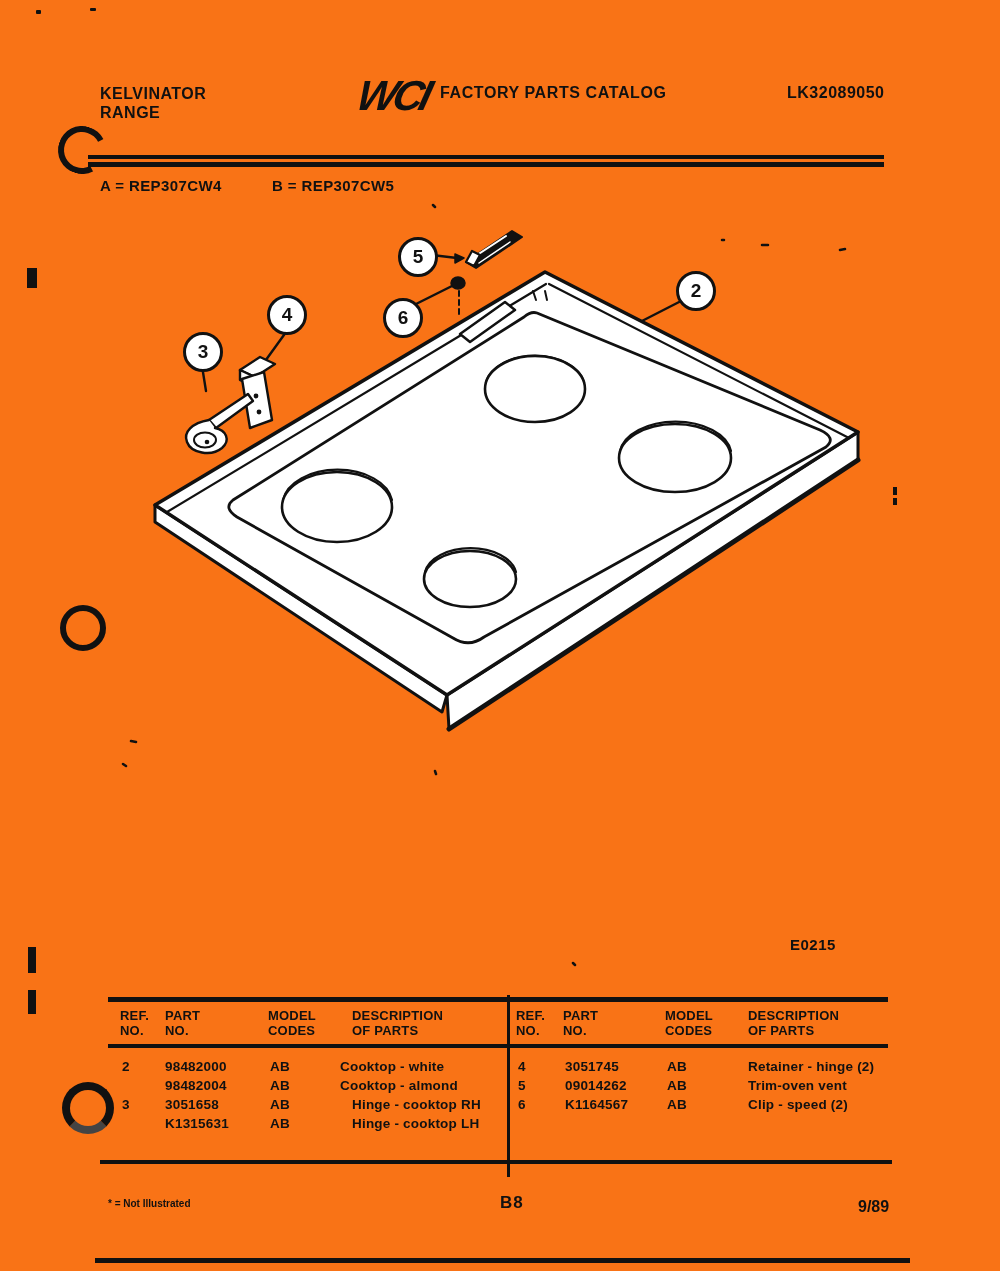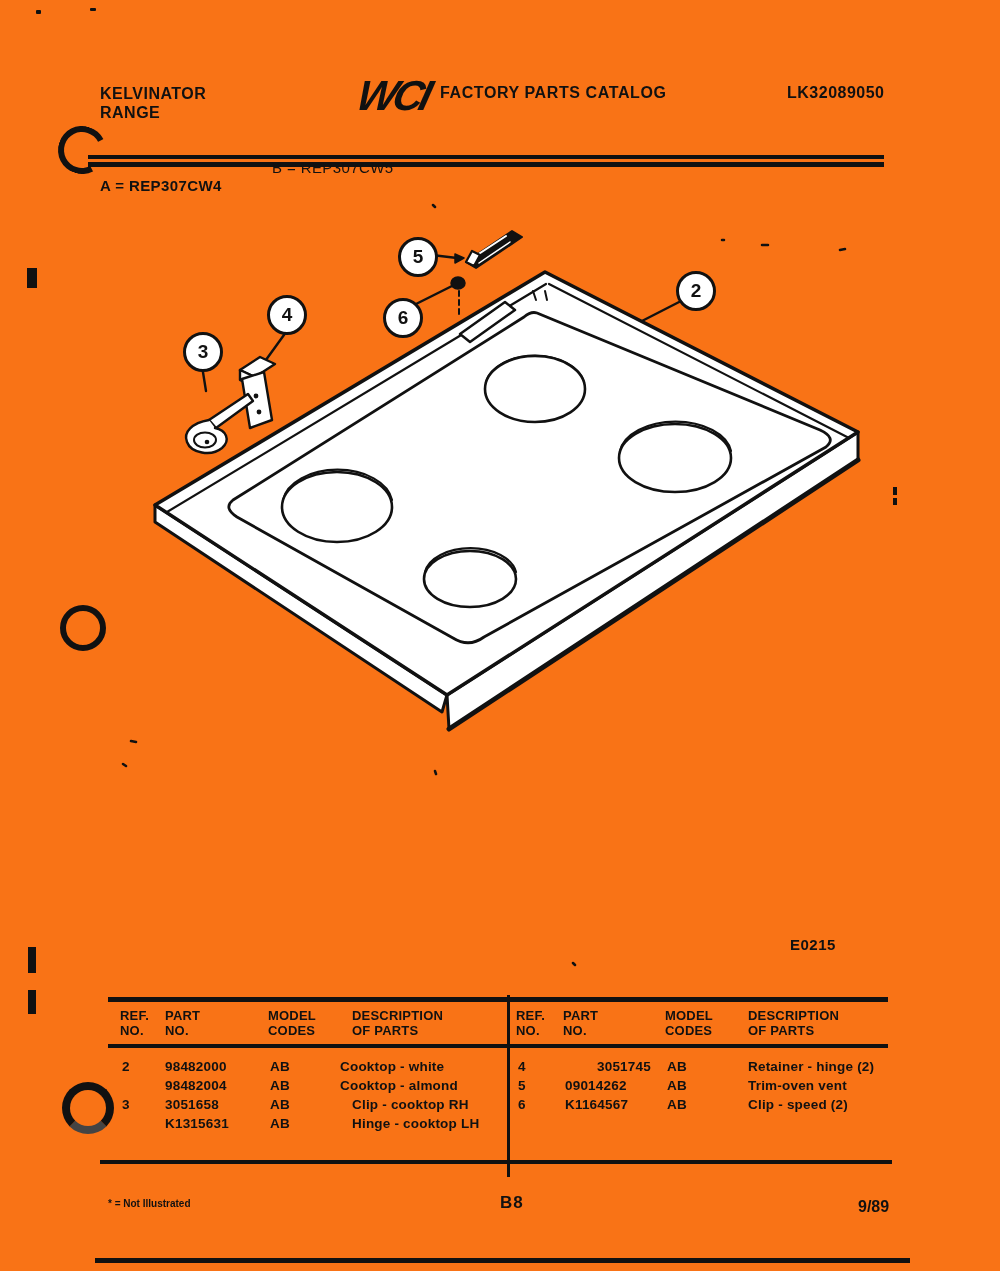--- a/index.html
+++ b/index.html
@@ -10,21 +10,21 @@
   }
   .abs{position:absolute;}
   
   .brand{left:100px;top:84px;font-size:16px;font-weight:bold;letter-spacing:.5px;line-height:19px;white-space:pre-line;}
   .wci{left:358px;top:72px;font-size:42px;font-weight:bold;font-style:italic;transform:skewX(-14deg);letter-spacing:-4px;}
   .cattitle{left:440px;top:84px;font-size:16px;font-weight:bold;letter-spacing:.6px;}
   .docnum{left:787px;top:84px;font-size:16px;font-weight:bold;letter-spacing:.5px;}
   .rule1{left:88px;top:155px;width:796px;height:4px;background:#111;}
   .rule2{left:88px;top:162px;width:796px;height:5px;background:#111;}
   .modelA{left:100px;top:177px;font-size:15px;font-weight:bold;letter-spacing:.4px;}
-  .modelB{left:272px;top:159px;font-size:15px;font-weight:normal;letter-spacing:.4px;}
+  .modelB{left:272px;top:177px;font-size:15px;font-weight:bold;letter-spacing:.4px;}
   
   svg.diagram{left:0;top:0;width:1000px;height:1271px;}
   .callout{
     width:34px;height:34px;border:3px solid #111;border-radius:50%;
     background:#fff;display:flex;align-items:center;justify-content:center;
     font-size:19px;font-weight:bold;
   }
   .figcode{left:790px;top:936px;font-size:15px;font-weight:bold;letter-spacing:.5px;}
   
   .tbl{left:108px;top:997px;width:780px;height:170px;}
@@ -175,28 +175,28 @@
     <div class="dcell" style="left:162px;top:60px;">AB</div>
     <div class="dcell" style="left:232px;top:60px;">Cooktop - white</div>
 
     <div class="dcell" style="left:57px;top:79px;">98482004</div>
     <div class="dcell" style="left:162px;top:79px;">AB</div>
     <div class="dcell" style="left:232px;top:79px;">Cooktop - almond</div>
 
     <div class="dcell" style="left:14px;top:98px;">3</div>
     <div class="dcell" style="left:57px;top:98px;">3051658</div>
     <div class="dcell" style="left:162px;top:98px;">AB</div>
-    <div class="dcell" style="left:244px;top:98px;">Clip - cooktop RH</div>
+    <div class="dcell" style="left:244px;top:98px;">Hinge - cooktop RH</div>
 
     <div class="dcell" style="left:57px;top:117px;">K1315631</div>
     <div class="dcell" style="left:162px;top:117px;">AB</div>
     <div class="dcell" style="left:244px;top:117px;">Hinge - cooktop LH</div>
 
     <div class="dcell" style="left:410px;top:60px;">4</div>
-    <div class="dcell" style="left:457px;top:60px;margin-left:32px;">3051745</div>
+    <div class="dcell" style="left:457px;top:60px;">3051745</div>
     <div class="dcell" style="left:559px;top:60px;">AB</div>
     <div class="dcell" style="left:640px;top:60px;">Retainer - hinge (2)</div>
 
     <div class="dcell" style="left:410px;top:79px;">5</div>
     <div class="dcell" style="left:457px;top:79px;text-align:right;">09014262</div>
     <div class="dcell" style="left:559px;top:79px;">AB</div>
     <div class="dcell" style="left:640px;top:79px;">Trim-oven vent</div>
 
     <div class="dcell" style="left:410px;top:98px;">6</div>
     <div class="dcell" style="left:457px;top:98px;">K1164567</div>

